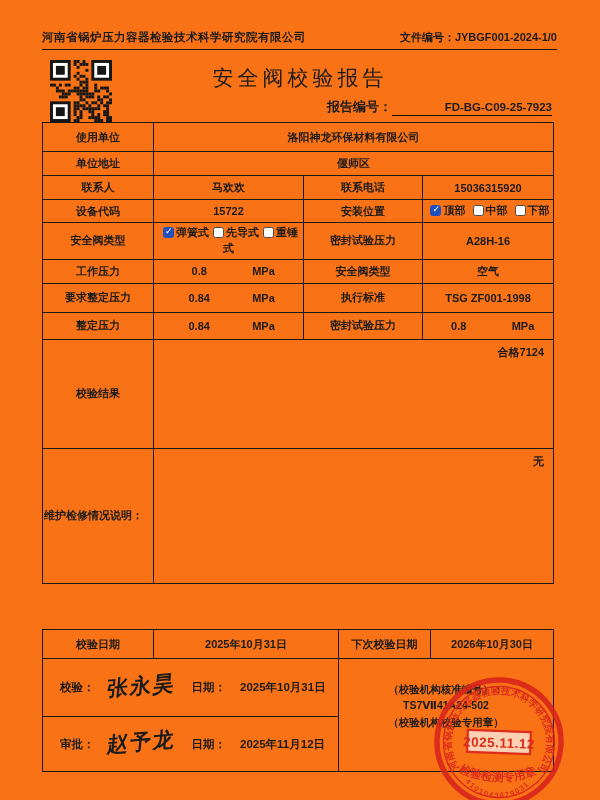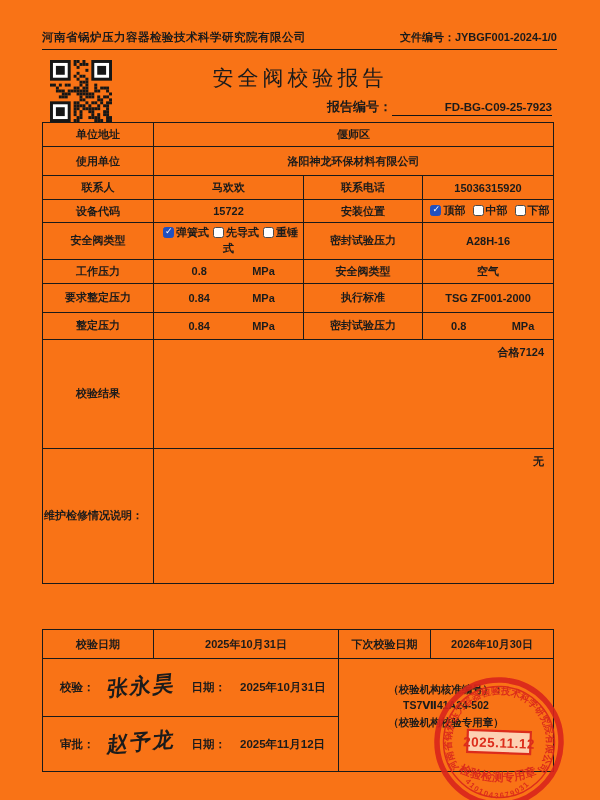--- a/index.html
+++ b/index.html
@@ -204,27 +204,27 @@
   </div>
 
   <table class="tbl-main">
     <colgroup>
         <col style="width:111px">
         <col style="width:150px">
         <col style="width:119px">
         <col style="width:131px">
       </colgroup>
     <tbody>
-        <tr style="height:24px">
+        <tr style="height:29px">
+      <td>使用单位</td>
+      <td colspan="3">洛阳神龙环保材料有限公司</td>
+    </tr>
+    <tr style="height:24px">
       <td>单位地址</td>
       <td colspan="3">偃师区</td>
-    </tr>
-    <tr style="height:29px">
-      <td>使用单位</td>
-      <td colspan="3">洛阳神龙环保材料有限公司</td>
     </tr>
     <tr style="height:24px">
       <td>联系人</td>
       <td>马欢欢</td>
       <td>联系电话</td>
       <td>15036315920</td>
     </tr>
     <tr style="height:23px">
       <td>设备代码</td>
       <td>15722</td>
@@ -256,21 +256,21 @@
     </tr>
     <tr style="height:29px">
       <td>要求整定压力</td>
       <td>
             <span class="mpa">
               <span class="num">0.84</span>
               <span class="unit">MPa</span>
             </span>
           </td>
       <td>执行标准</td>
-      <td>TSG ZF001-2000</td>
+      <td>TSG ZF001-1998</td>
     </tr>
     <tr style="height:27px">
       <td>整定压力</td>
       <td>
             <span class="mpa">
               <span class="num">0.84</span>
               <span class="unit">MPa</span>
             </span>
           </td>
       <td>密封试验压力</td>

